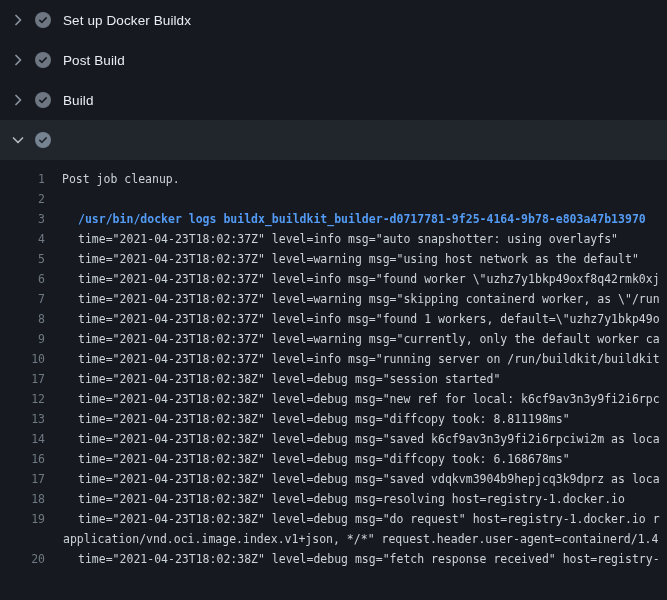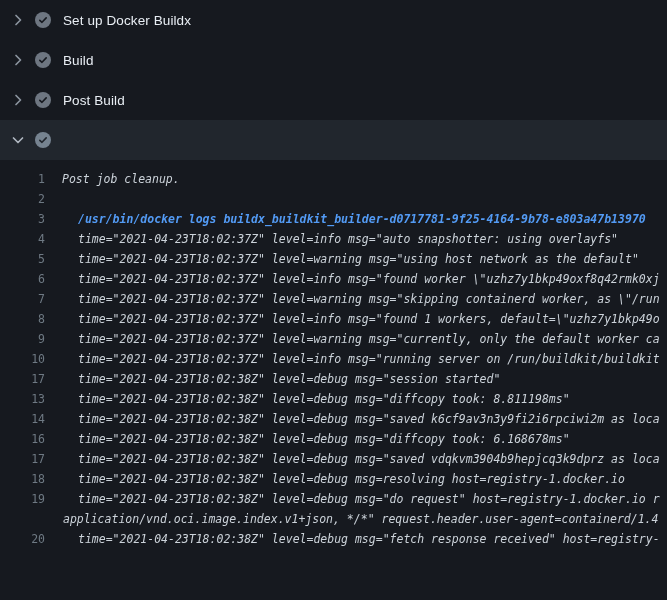--- a/index.html
+++ b/index.html
@@ -65,21 +65,21 @@
     white-space: pre;
     overflow: hidden;
   }
   .log-num {
     width: 45px;
     flex: 0 0 45px;
     text-align: right;
     color: #6e7983;
     cursor: pointer;
   }
-  .log-text { display: inline-block; font-style: italic; }
+  .log-text { display: inline-block; }
   .log-text.indent-0 { padding-left: 17px; }
   .log-text.indent-1 { padding-left: 33px; }
   .log-text.indent-cont { padding-left: 18px; }
   .log-text.type-command { color: #539bf5; font-weight: bold; }
   .log-text.type-group { color: #e6edf3; cursor: pointer; }
   .group-marker { color: #cdd4db; font-size: 9px; }
 </style>
 </head>
 <body>
 
@@ -107,36 +107,36 @@
         <svg width="16" height="16" viewBox="0 0 16 16">
             <path d="M6 3.5 L10.5 8 L6 12.5" stroke="#8b949e" stroke-width="1.7" fill="none" stroke-linecap="round" stroke-linejoin="round"></path>
           </svg>
       </span>
       <span class="step-status">
         <svg width="16" height="16" viewBox="0 0 16 16">
             <circle cx="8" cy="8" r="8" fill="#6e7681"></circle>
             <path d="M4.8 8.3 L7 10.3 L11.2 5.9" stroke="#16191f" stroke-width="1.6" fill="none" stroke-linecap="round" stroke-linejoin="round"></path>
           </svg>
       </span>
-      <span class="step-label">Build</span>
+      <span class="step-label">Post Build</span>
     </div>
 
     <div class="step-row">
       <span class="step-chevron">
         <svg width="16" height="16" viewBox="0 0 16 16">
             <path d="M6 3.5 L10.5 8 L6 12.5" stroke="#8b949e" stroke-width="1.7" fill="none" stroke-linecap="round" stroke-linejoin="round"></path>
           </svg>
       </span>
       <span class="step-status">
         <svg width="16" height="16" viewBox="0 0 16 16">
             <circle cx="8" cy="8" r="8" fill="#6e7681"></circle>
             <path d="M4.8 8.3 L7 10.3 L11.2 5.9" stroke="#16191f" stroke-width="1.6" fill="none" stroke-linecap="round" stroke-linejoin="round"></path>
           </svg>
       </span>
-      <span class="step-label">Post Build</span>
+      <span class="step-label">Build</span>
     </div>
 
     <div class="step-row selected">
       <span class="step-chevron">
         <svg width="16" height="16" viewBox="0 0 16 16">
             <path d="M3.5 6 L8 10.5 L12.5 6" stroke="#aeb6bf" stroke-width="1.7" fill="none" stroke-linecap="round" stroke-linejoin="round"></path>
           </svg>
       </span>
       <span class="step-status">
         <svg width="16" height="16" viewBox="0 0 16 16">
@@ -154,20 +154,21 @@
         <div class="log-row"><span class="log-num">2</span></div>
         <div class="log-row"><span class="log-num">3</span><span class="log-text indent-1 type-command">/usr/bin/docker logs buildx_buildkit_builder-d0717781-9f25-4164-9b78-e803a47b13970</span></div>
         <div class="log-row"><span class="log-num">4</span><span class="log-text indent-1 type-plain">time="2021-04-23T18:02:37Z" level=info msg="auto snapshotter: using overlayfs"</span></div>
         <div class="log-row"><span class="log-num">5</span><span class="log-text indent-1 type-plain">time="2021-04-23T18:02:37Z" level=warning msg="using host network as the default"</span></div>
         <div class="log-row"><span class="log-num">6</span><span class="log-text indent-1 type-plain">time="2021-04-23T18:02:37Z" level=info msg="found worker \"uzhz7y1bkp49oxf8q42rmk0xj</span></div>
         <div class="log-row"><span class="log-num">7</span><span class="log-text indent-1 type-plain">time="2021-04-23T18:02:37Z" level=warning msg="skipping containerd worker, as \"/run</span></div>
         <div class="log-row"><span class="log-num">8</span><span class="log-text indent-1 type-plain">time="2021-04-23T18:02:37Z" level=info msg="found 1 workers, default=\"uzhz7y1bkp49o</span></div>
         <div class="log-row"><span class="log-num">9</span><span class="log-text indent-1 type-plain">time="2021-04-23T18:02:37Z" level=warning msg="currently, only the default worker ca</span></div>
         <div class="log-row"><span class="log-num">10</span><span class="log-text indent-1 type-plain">time="2021-04-23T18:02:37Z" level=info msg="running server on /run/buildkit/buildkit</span></div>
         <div class="log-row"><span class="log-num">17</span><span class="log-text indent-1 type-plain">time="2021-04-23T18:02:38Z" level=debug msg="session started"</span></div>
+        <div class="log-row"><span class="log-num">12</span><span class="log-text indent-1 type-plain">time="2021-04-23T18:02:38Z" level=debug msg="new ref for local: k6cf9av3n3y9fi2i6rpc</span></div>
         <div class="log-row"><span class="log-num">13</span><span class="log-text indent-1 type-plain">time="2021-04-23T18:02:38Z" level=debug msg="diffcopy took: 8.811198ms"</span></div>
         <div class="log-row"><span class="log-num">14</span><span class="log-text indent-1 type-plain">time="2021-04-23T18:02:38Z" level=debug msg="saved k6cf9av3n3y9fi2i6rpciwi2m as loca</span></div>
         <div class="log-row"><span class="log-num">16</span><span class="log-text indent-1 type-plain">time="2021-04-23T18:02:38Z" level=debug msg="diffcopy took: 6.168678ms"</span></div>
         <div class="log-row"><span class="log-num">17</span><span class="log-text indent-1 type-plain">time="2021-04-23T18:02:38Z" level=debug msg="saved vdqkvm3904b9hepjcq3k9dprz as loca</span></div>
         <div class="log-row"><span class="log-num">18</span><span class="log-text indent-1 type-plain">time="2021-04-23T18:02:38Z" level=debug msg=resolving host=registry-1.docker.io</span></div>
         <div class="log-row"><span class="log-num">19</span><span class="log-text indent-1 type-plain">time="2021-04-23T18:02:38Z" level=debug msg="do request" host=registry-1.docker.io r</span></div>
         <div class="log-row"><span class="log-num"></span><span class="log-text indent-cont type-plain">application/vnd.oci.image.index.v1+json, */*" request.header.user-agent=containerd/1.4</span></div>
         <div class="log-row"><span class="log-num">20</span><span class="log-text indent-1 type-plain">time="2021-04-23T18:02:38Z" level=debug msg="fetch response received" host=registry-</span></div>
       </div>
   </div>

